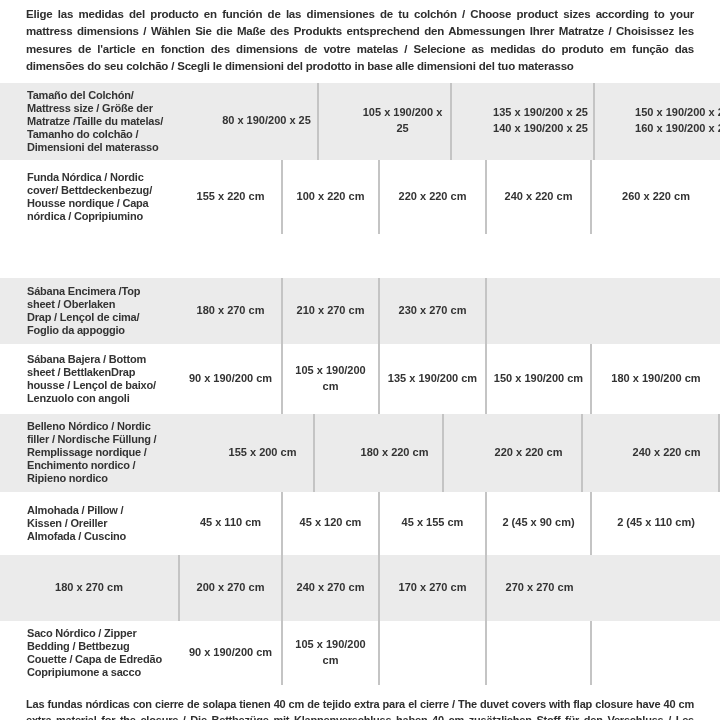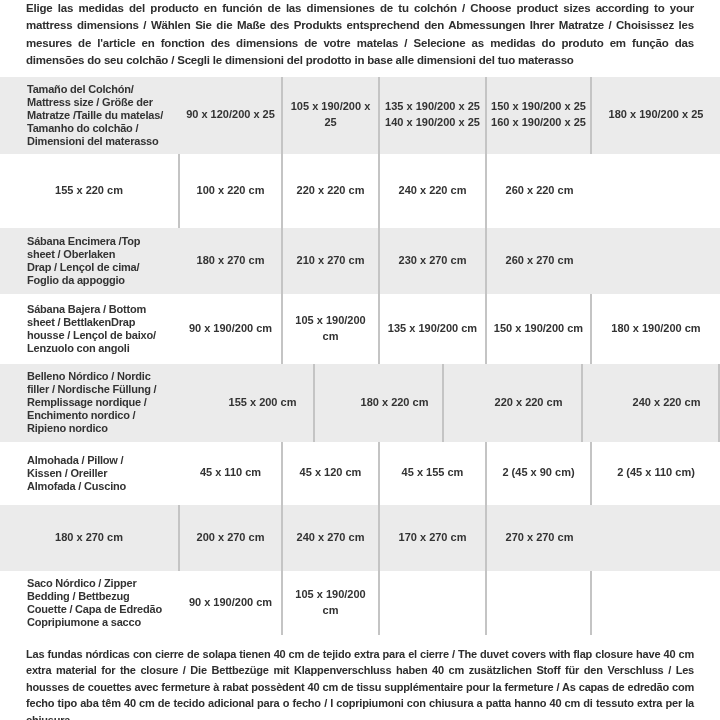--- a/index.html
+++ b/index.html
@@ -10,21 +10,21 @@
   }
   .page {
     position: relative;
     width: 720px;
     height: 720px;
     background: #ffffff;
     box-sizing: border-box;
     overflow: hidden;
   }
   .intro-text {
-    margin: 0 26px 8px 26px;
+    margin: 6px 26px 8px 26px;
     font-size: 11.5px;
     font-weight: bold;
     line-height: 1.5;
     letter-spacing: -0.2px;
     color: #2e2e2e;
     text-align: justify;
   }
   .size-table {
     display: flex;
     flex-direction: column;
@@ -54,23 +54,23 @@
     text-align: left;
   }
   .value-cell {
     padding: 4px 4px;
     font-size: 11px;
     line-height: 1.45;
     text-align: center;
   }
   .value-cell.divider { border-right: 2px solid #c4c4c4; }
   
-  .trow:nth-child(1) { min-height: 72px; }
+  .trow:nth-child(1) { min-height: 72px; gap: 36px; }
   .trow:nth-child(2) { min-height: 74px; }
-  .trow:nth-child(3) { min-height: 66px; }
+  .trow:nth-child(3) { min-height: 66px; margin-top: 44px; }
   .trow:nth-child(4) { min-height: 70px; }
   .trow:nth-child(5) { min-height: 78px; gap: 32px; }
   .trow:nth-child(6) { min-height: 63px; }
   .trow:nth-child(7) { min-height: 66px; }
   .trow:nth-child(8) { min-height: 62px; }
   .footnote-text {
     margin: 11px 26px 10px 26px;
     font-size: 11px;
     font-weight: bold;
     line-height: 1.5;
@@ -85,44 +85,47 @@
 <div class="page">
   <p class="intro-text">Elige las medidas del producto en función de las dimensiones de tu colchón / Choose product sizes according to your mattress dimensions / Wählen Sie die Maße des Produkts entsprechend den Abmessungen Ihrer Matratze / Choisissez les mesures de l'article en fonction des dimensions de votre matelas / Selecione as medidas do produto em função das dimensões do seu colchão / Scegli le dimensioni del prodotto in base alle dimensioni del tuo materasso</p>
 
   <div class="size-table" id="size-table">
       <div class="trow shaded">
         <div class="cell label-cell">Tamaño del Colchón/
 Mattress size / Größe der
 Matratze /Taille du matelas/
 Tamanho do colchão /
 Dimensioni del materasso</div>
-        <div class="cell value-cell divider">90 x 120/200 x 25</div>
+        <div class="cell value-cell divider">80 x 190/200 x 25</div>
         <div class="cell value-cell divider">105 x 190/200 x 25</div>
         <div class="cell value-cell divider">135 x 190/200 x 25
 140 x 190/200 x 25</div>
         <div class="cell value-cell divider">150 x 190/200 x 25
 160 x 190/200 x 25</div>
         <div class="cell value-cell">180 x 190/200 x 25</div>
       </div>
       <div class="trow">
+        <div class="cell label-cell">Funda Nórdica /  Nordic
+cover/ Bettdeckenbezug/
+Housse nordique  / Capa
+nórdica / Copripiumino</div>
         <div class="cell value-cell divider">155 x 220 cm</div>
         <div class="cell value-cell divider">100 x 220 cm</div>
         <div class="cell value-cell divider">220 x 220 cm</div>
         <div class="cell value-cell divider">240 x 220 cm</div>
         <div class="cell value-cell">260 x 220 cm</div>
       </div>
       <div class="trow shaded">
         <div class="cell label-cell">Sábana Encimera /Top
 sheet / Oberlaken
 Drap / Lençol de cima/
 Foglio da appoggio</div>
         <div class="cell value-cell divider">180 x 270 cm</div>
         <div class="cell value-cell divider">210 x 270 cm</div>
         <div class="cell value-cell divider">230 x 270 cm</div>
-        <div class="cell value-cell">260 x 270 cm</div>
       </div>
       <div class="trow">
         <div class="cell label-cell">Sábana Bajera / Bottom
 sheet / BettlakenDrap
 housse / Lençol de baixo/
 Lenzuolo con angoli</div>
         <div class="cell value-cell divider">90 x 190/200 cm</div>
         <div class="cell value-cell divider">105 x 190/200 cm</div>
         <div class="cell value-cell divider">135 x 190/200 cm</div>
         <div class="cell value-cell divider">150 x 190/200 cm</div>

